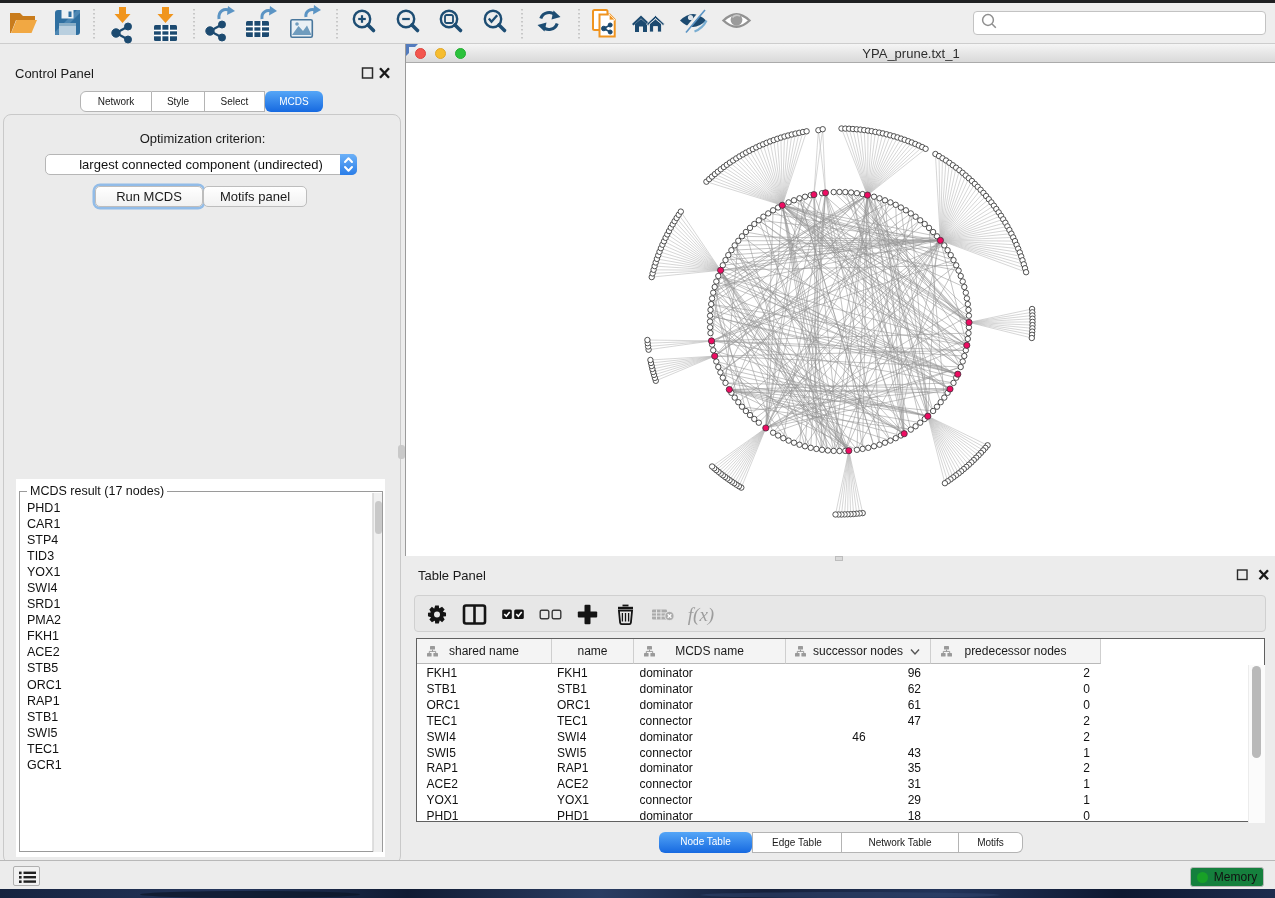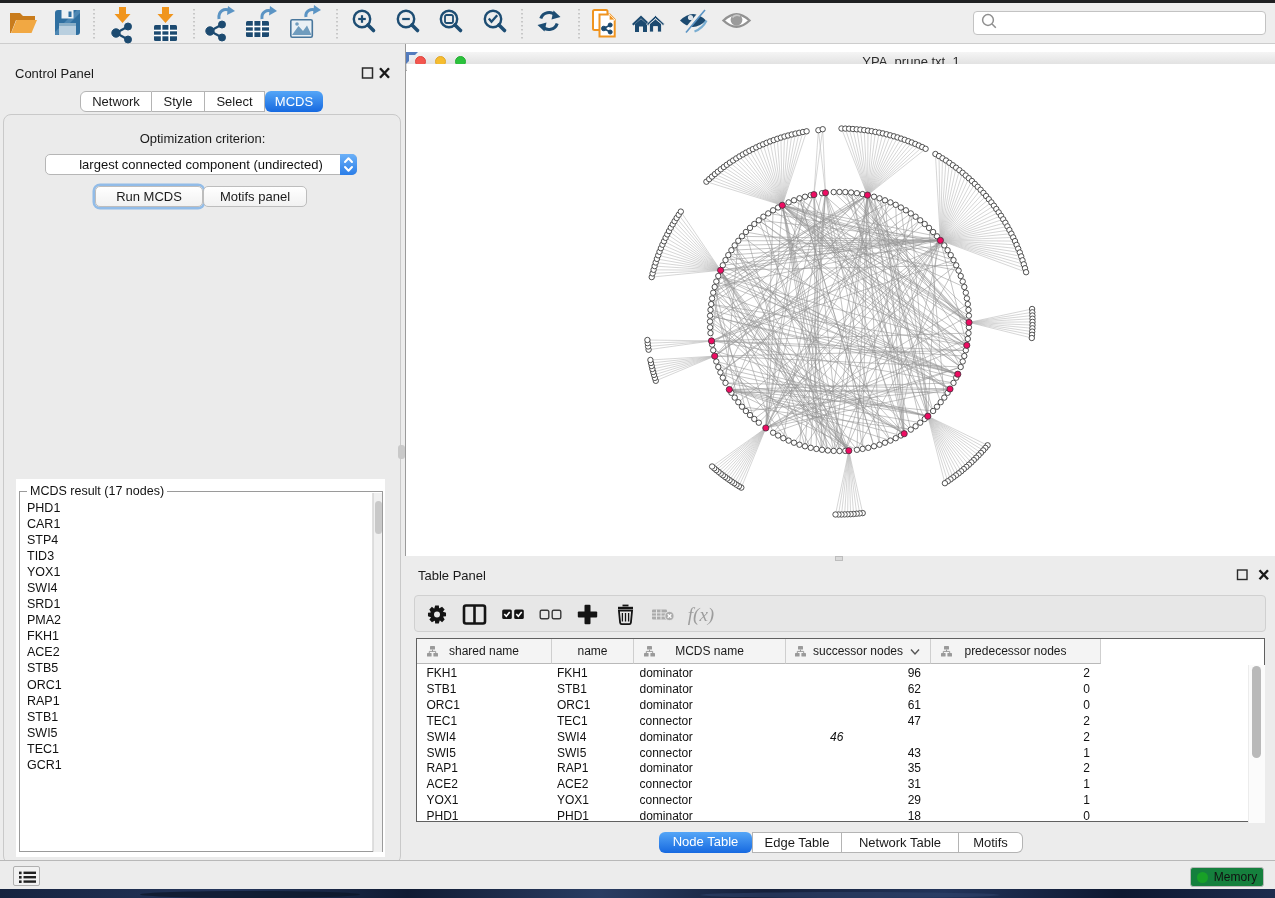--- a/index.html
+++ b/index.html
@@ -6,35 +6,35 @@
 html,body { width:1275px; height:898px; overflow:hidden;
   font-family:"Liberation Sans", sans-serif; background:#ececec; }
 .abs { position:absolute; }
 #top-strip { left:0; top:0; width:1275px; height:3px; background:#1f2022; }
 #toolbar { left:0; top:3px; width:1275px; height:41px; background:#eeeeee; border-bottom:1px solid #cdcdcd; }
 #searchbox { position:absolute; left:973px; top:8px; width:293px; height:24px; background:#fff; border:1px solid #c3c3c3; border-radius:4px; }
 
 #cpanel { left:0; top:61px; width:405px; height:845px; background:#ececec; }
 #cp-title { position:absolute; left:15px; top:5px; font-size:13px; color:#1a1a1a; }
 #cp-tabs { position:absolute; left:80px; top:30px; height:21px; }
-.tabseg { position:absolute; top:0; height:21px; background:#ffffff; border:1px solid #b4b4b4; font-size:13px; color:#1a1a1a; text-align:center; line-height:20px; }
+.tabseg { position:absolute; top:0; height:21px; background:#ffffff; border:1px solid #b4b4b4; font-size:10px; color:#1a1a1a; text-align:center; line-height:20px; }
 #cp-box { position:absolute; left:3px; top:53px; width:398px; height:750px; background:#ebebeb; border:1px solid #c9c9c9; border-radius:8px; }
 #opt-label { position:absolute; left:0; top:70px; width:405px; text-align:center; font-size:13px; color:#1a1a1a; }
 #dropdown { position:absolute; left:45px; top:93px; width:312px; height:21px; background:#fff; border:1px solid #b6b6b6; border-radius:5px; font-size:13px; color:#111; text-align:center; line-height:19px; }
 #dd-btn { position:absolute; right:-1px; top:-1px; width:17px; height:21px; border-radius:0 5px 5px 0; background:linear-gradient(#6cb1f8,#2a7de8); }
 .btn { position:absolute; height:21px; background:linear-gradient(#ffffff,#f1f1f1); border:1px solid #bdbdbd; border-radius:5px; font-size:13px; color:#1a1a1a; text-align:center; line-height:19px; }
 #mcds-white { position:absolute; left:16px; top:418px; width:369px; height:378px; background:#fff; }
 #fieldset { position:absolute; left:3px; top:12px; width:364px; height:361px; border:1px solid #9a9a9a; }
 #legend { position:absolute; left:7px; top:-8px; background:#fff; padding:0 3px; font-size:12.5px; color:#111; z-index:3; }
 #nodelist { position:absolute; left:1px; top:1px; width:352px; height:358px; padding-top:7px; background:#fff; font-size:12.5px; color:#111; line-height:16.05px; padding-left:6px; border-right:1px solid #e0e0e0; }
 
 #hambtn { position:absolute; left:13px; top:5px; width:27px; height:20px; background:#f2f2f2; border:1px solid #b0b0b0; border-radius:2px; }
 
 #netwin { left:405px; top:44px; width:870px; height:512px; background:#fff; border-left:1px solid #9a9a9a; }
-#net-titlebar { position:absolute; left:0; top:8px; width:870px; height:19px; background:linear-gradient(#f5f5f5,#d9d9d9); border-bottom:1px solid #ababab;text-decoration:underline; }
+#net-titlebar { position:absolute; left:0; top:0; width:870px; height:19px; background:linear-gradient(#f5f5f5,#d9d9d9); border-bottom:1px solid #ababab;text-decoration:underline; }
 #net-title { position:absolute; left:0; top:2px; width:1010px; text-align:center; font-size:13px; color:#2e2e2e; }
 .tl { position:absolute; top:3.5px; width:11px; height:11px; border-radius:50%; }
 #net-canvas { position:absolute; left:1px; top:20px; width:869px; height:492px; background:#fff; }
 
 #tpanel { left:405px; top:556px; width:870px; height:304px; background:#ececec; }
 #tp-title { position:absolute; left:13px; top:12px; font-size:13px; color:#1a1a1a; }
 #tp-toolbar { position:absolute; left:9px; top:39px; width:852px; height:37px; background:#e7e7e7; border:1px solid #d0d0d0; border-radius:4px; }
 #tbl { position:absolute; left:11px; top:82px; width:849px; height:184px; background:#fff; border:1px solid #606060; }
 .hcell { position:absolute; top:0; height:25px; background:#f4f4f4; border-right:1px solid #cfcfcf; border-bottom:1px solid #b9b9b9; font-size:12px; color:#1a1a1a; text-align:center; line-height:25px; }
 .trow { position:absolute; font-size:12px; color:#111; height:16px; line-height:16px; }
@@ -1058,21 +1058,21 @@
 <div class="trow" style="left:404px;top:57.8px;width:100px;text-align:right;">61</div>
 <div class="trow" style="left:573px;top:57.8px;width:100px;text-align:right;">0</div>
 <div class="trow" style="left:9.5px;top:73.7px;width:120px;">TEC1</div>
 <div class="trow" style="left:140px;top:73.7px;width:70px;">TEC1</div>
 <div class="trow" style="left:222.5px;top:73.7px;width:140px;">connector</div>
 <div class="trow" style="left:404px;top:73.7px;width:100px;text-align:right;">47</div>
 <div class="trow" style="left:573px;top:73.7px;width:100px;text-align:right;">2</div>
 <div class="trow" style="left:9.5px;top:89.6px;width:120px;">SWI4</div>
 <div class="trow" style="left:140px;top:89.6px;width:70px;">SWI4</div>
 <div class="trow" style="left:222.5px;top:89.6px;width:140px;">dominator</div>
-<div class="trow" style="left:413px;top:89.6px;width:100px;text-align:left;font-style:italic;">46</div>
+<div class="trow" style="left:392px;top:89.6px;width:100px;text-align:center;">46</div>
 <div class="trow" style="left:573px;top:89.6px;width:100px;text-align:right;">2</div>
 <div class="trow" style="left:9.5px;top:105.5px;width:120px;">SWI5</div>
 <div class="trow" style="left:140px;top:105.5px;width:70px;">SWI5</div>
 <div class="trow" style="left:222.5px;top:105.5px;width:140px;">connector</div>
 <div class="trow" style="left:404px;top:105.5px;width:100px;text-align:right;">43</div>
 <div class="trow" style="left:573px;top:105.5px;width:100px;text-align:right;">1</div>
 <div class="trow" style="left:9.5px;top:121.4px;width:120px;">RAP1</div>
 <div class="trow" style="left:140px;top:121.4px;width:70px;">RAP1</div>
 <div class="trow" style="left:222.5px;top:121.4px;width:140px;">dominator</div>
 <div class="trow" style="left:404px;top:121.4px;width:100px;text-align:right;">35</div>

